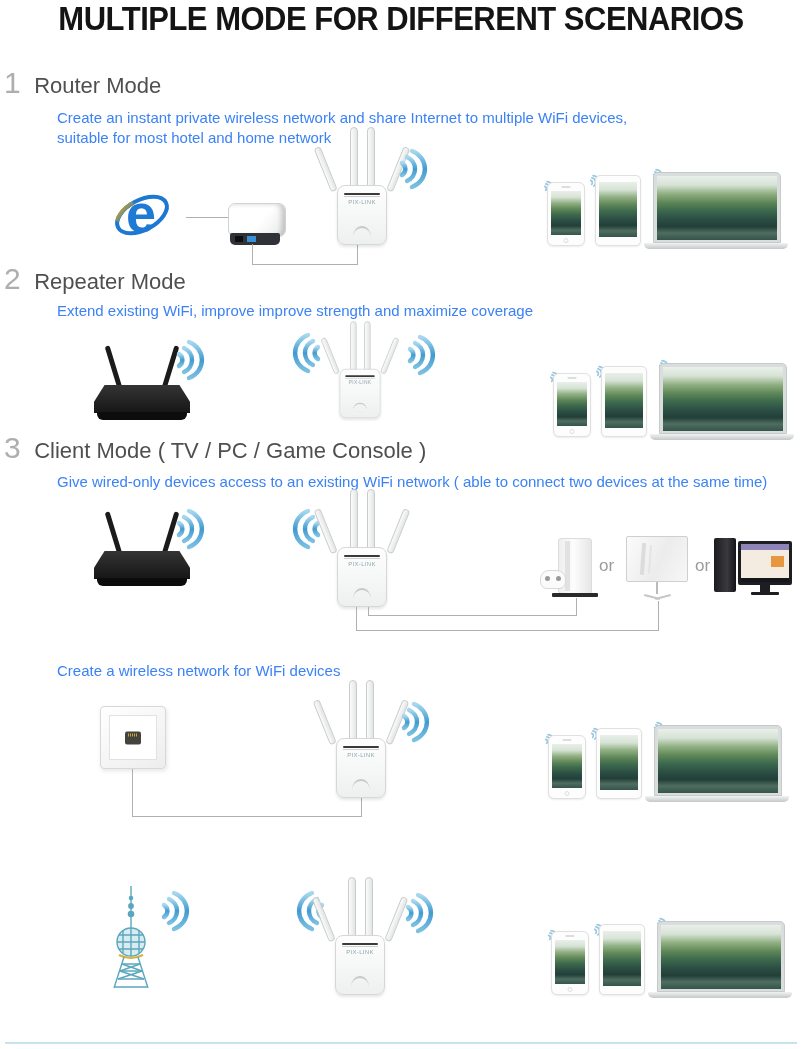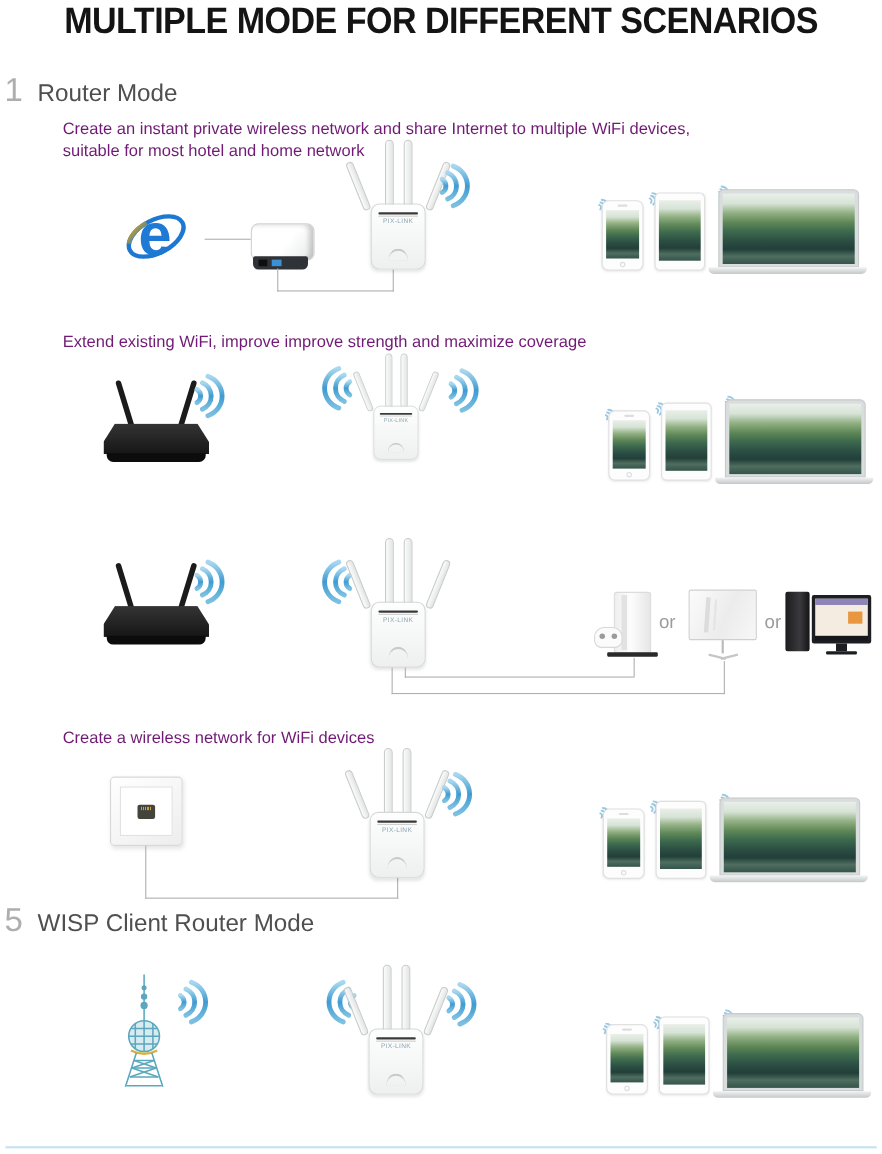--- a/index.html
+++ b/index.html
@@ -6,21 +6,21 @@
   #page{position:relative;width:802px;height:1049px;background:#fff;overflow:hidden;
         font-family:"Liberation Sans",sans-serif;}
 
   
   #title{position:absolute;top:0;left:0;right:0;text-align:center;
          font-size:31px;font-weight:bold;letter-spacing:-0.5px;color:#141414;
          transform:scaleY(1.08);transform-origin:top center;white-space:nowrap;}
   .sec-head{position:absolute;left:4px;white-space:nowrap;}
   .sec-head .num{display:inline-block;font-size:30px;color:#aeaeae;font-weight:400;vertical-align:baseline;}
   .sec-head .head{display:inline-block;font-size:22px;color:#4f4f4f;margin-left:9px;vertical-align:baseline;}
-  .desc{position:absolute;margin:0;font-size:15px;color:#701a75;line-height:1.3;}
+  .desc{position:absolute;margin:0;font-size:15px;color:#3b82f6;line-height:1.3;}
   .or-label{position:absolute;font-size:17px;color:#9b9b9b;}
 
   
   .wire{position:absolute;background:#b0b0b0;}
   .wire.h{height:1px;} .wire.v{width:1px;}
 
   
   .wifi{position:absolute;width:32px;height:44px;}
   .wifi path{fill:none;stroke:url(#wg);stroke-width:4.4;stroke-linecap:round;}
   .wifi.left{transform:scaleX(-1);}
@@ -220,20 +220,24 @@
       </div>
     <div class="tablet">
         <div class="t-scr photo"></div>
       </div>
     <div class="laptop-screen">
         <div class="l-scr photo"></div>
       </div>
     <div class="laptop-base"></div>
   </div>
 
+  <div class="sec-head" style="top:262px">
+    <span class="num">2</span>
+    <span class="head">Repeater Mode</span>
+  </div>
   <p class="desc" style="left:57px;top:301px;width:660px">Extend existing WiFi, improve improve strength and maximize coverage</p>
 
   <div class="router" style="left:94px;top:342px">
     <div class="r-ant a1"></div>
     <div class="r-ant a2"></div>
     <div class="r-body"></div>
     <div class="r-base"></div>
   </div>
   <svg class="wifi" style="left:173px;top:338px" viewBox="0 0 32 44">
       <path d="M6 16 A7 7 0 0 1 6 28"></path>
@@ -289,20 +293,25 @@
       </div>
     <div class="tablet">
         <div class="t-scr photo"></div>
       </div>
     <div class="laptop-screen">
         <div class="l-scr photo"></div>
       </div>
     <div class="laptop-base"></div>
   </div>
 
+  <div class="sec-head" style="top:431px">
+    <span class="num">3</span>
+    <span class="head">Client Mode ( TV / PC / Game Console )</span>
+  </div>
+  <p class="desc" style="left:57px;top:472px;width:745px;white-space:nowrap">Give wired-only devices access to an existing WiFi network ( able to connect two devices at the same time)</p>
 
   <div class="router" style="left:94px;top:508px">
     <div class="r-ant a1"></div>
     <div class="r-ant a2"></div>
     <div class="r-body"></div>
     <div class="r-base"></div>
   </div>
   <svg class="wifi" style="left:173px;top:507px" viewBox="0 0 32 44">
       <path d="M6 16 A7 7 0 0 1 6 28"></path>
       <path d="M11 10 A13 13 0 0 1 11 34"></path>
@@ -419,24 +428,20 @@
       </div>
     <div class="tablet">
         <div class="t-scr photo"></div>
       </div>
     <div class="laptop-screen">
         <div class="l-scr photo"></div>
       </div>
     <div class="laptop-base"></div>
   </div>
 
-  <div class="sec-head" style="top:820px">
-    <span class="num">5</span>
-    <span class="head">WISP Client Router Mode</span>
-  </div>
 
   <svg class="tower" style="left:110px;top:884px" viewBox="0 0 42 108">
     <g stroke="#5ba7bd" fill="none" stroke-width="1.4">
       <line x1="21" y1="2" x2="21" y2="44"></line>
       <circle cx="21" cy="14" r="1.6" fill="#5ba7bd"></circle>
       <circle cx="21" cy="22" r="2.2" fill="#5ba7bd"></circle>
       <circle cx="21" cy="30" r="2.6" fill="#5ba7bd"></circle>
       <circle cx="21" cy="58" r="14" fill="#d7ebf0"></circle>
       <path d="M7 58 H35 M9 51 H33 M9 65 H33 M21 44 V72 M13 46 V69 M29 46 V69"></path>
       <path d="M9 71 Q21 77 33 71" stroke="#d8b23c" stroke-width="2.2"></path>

